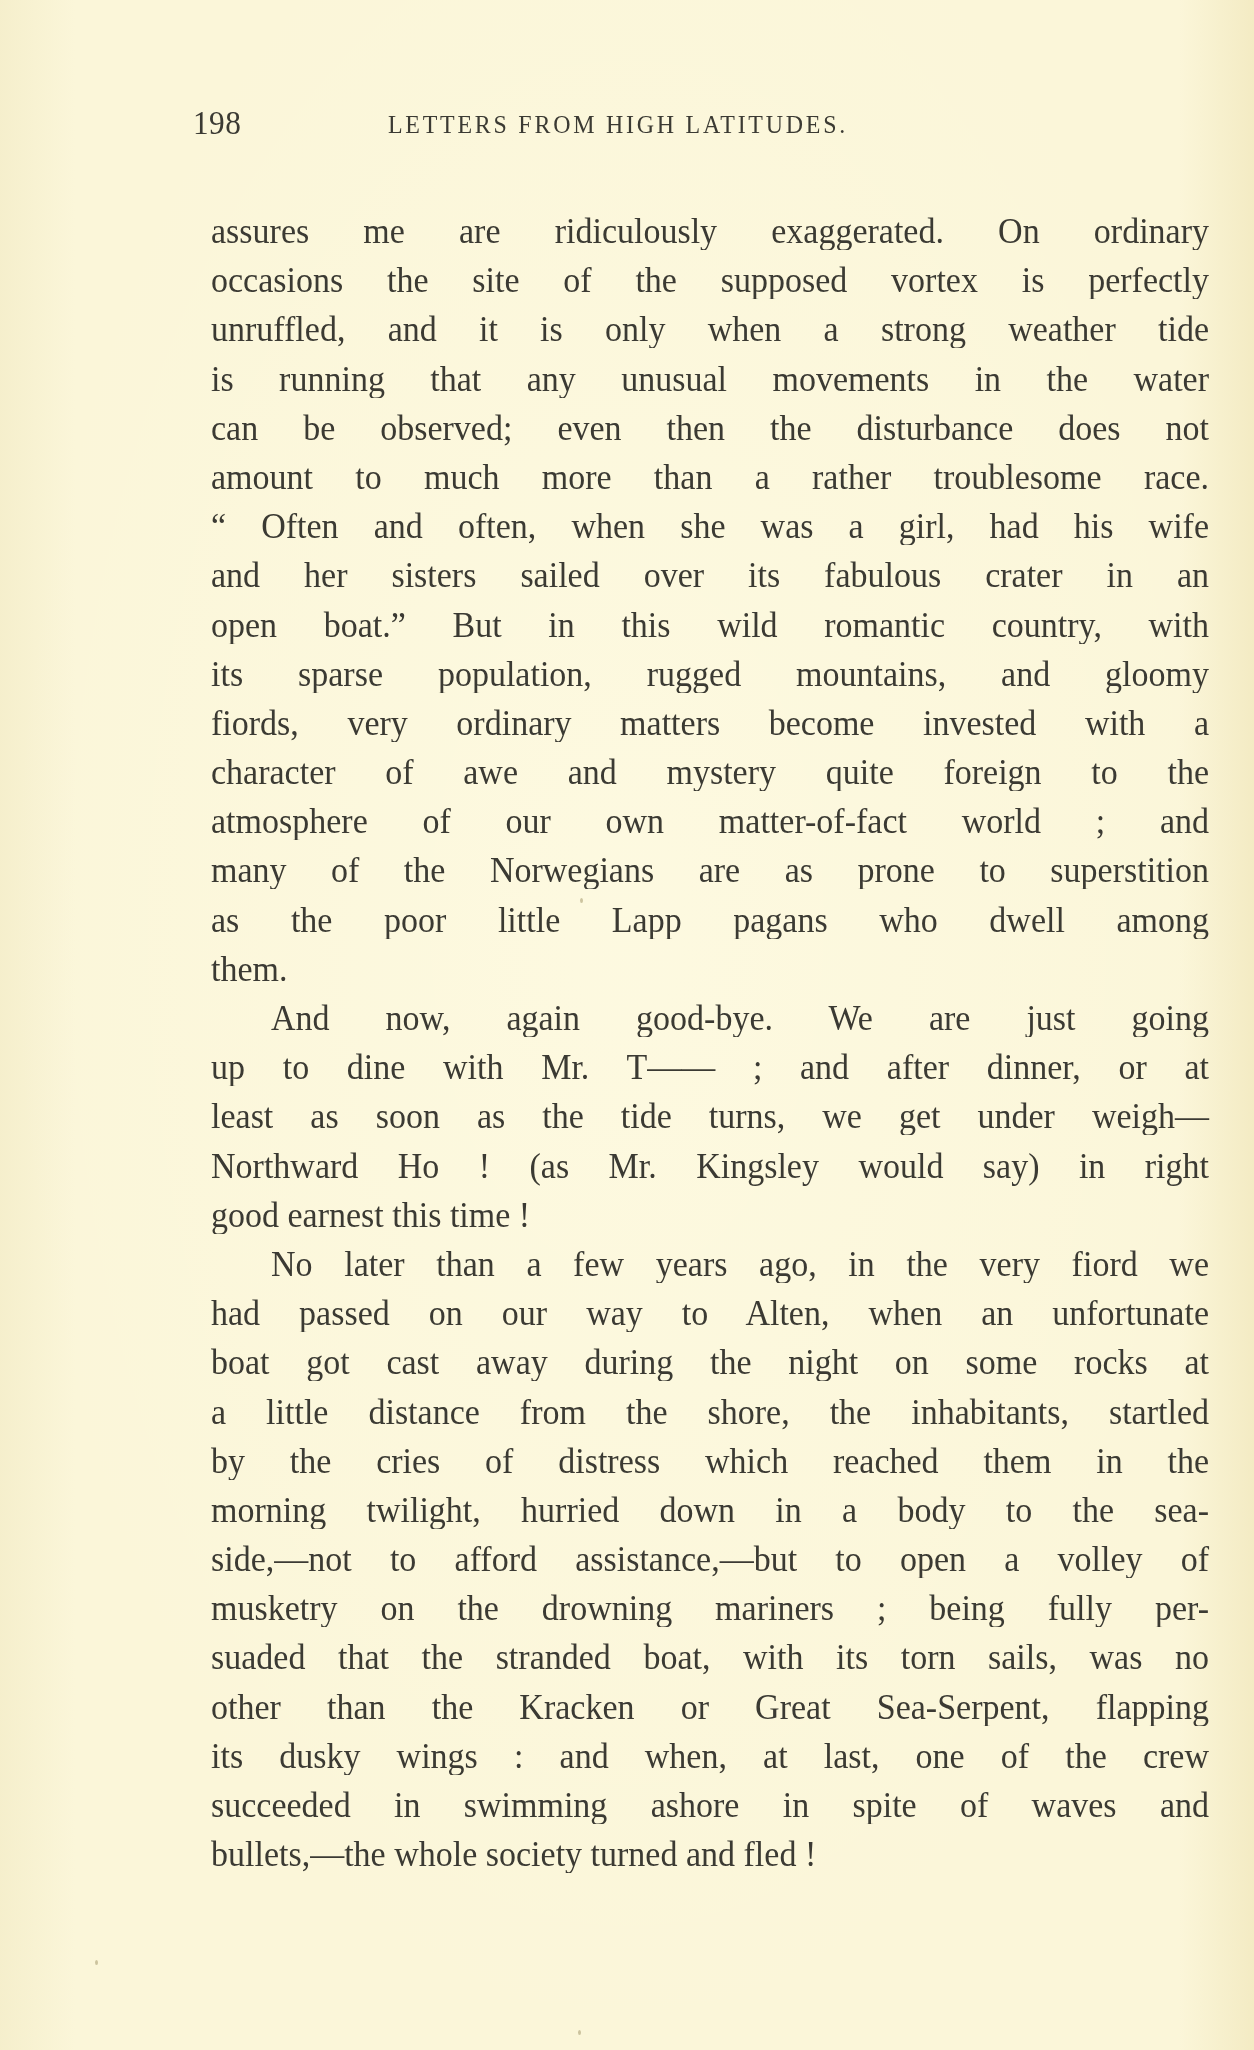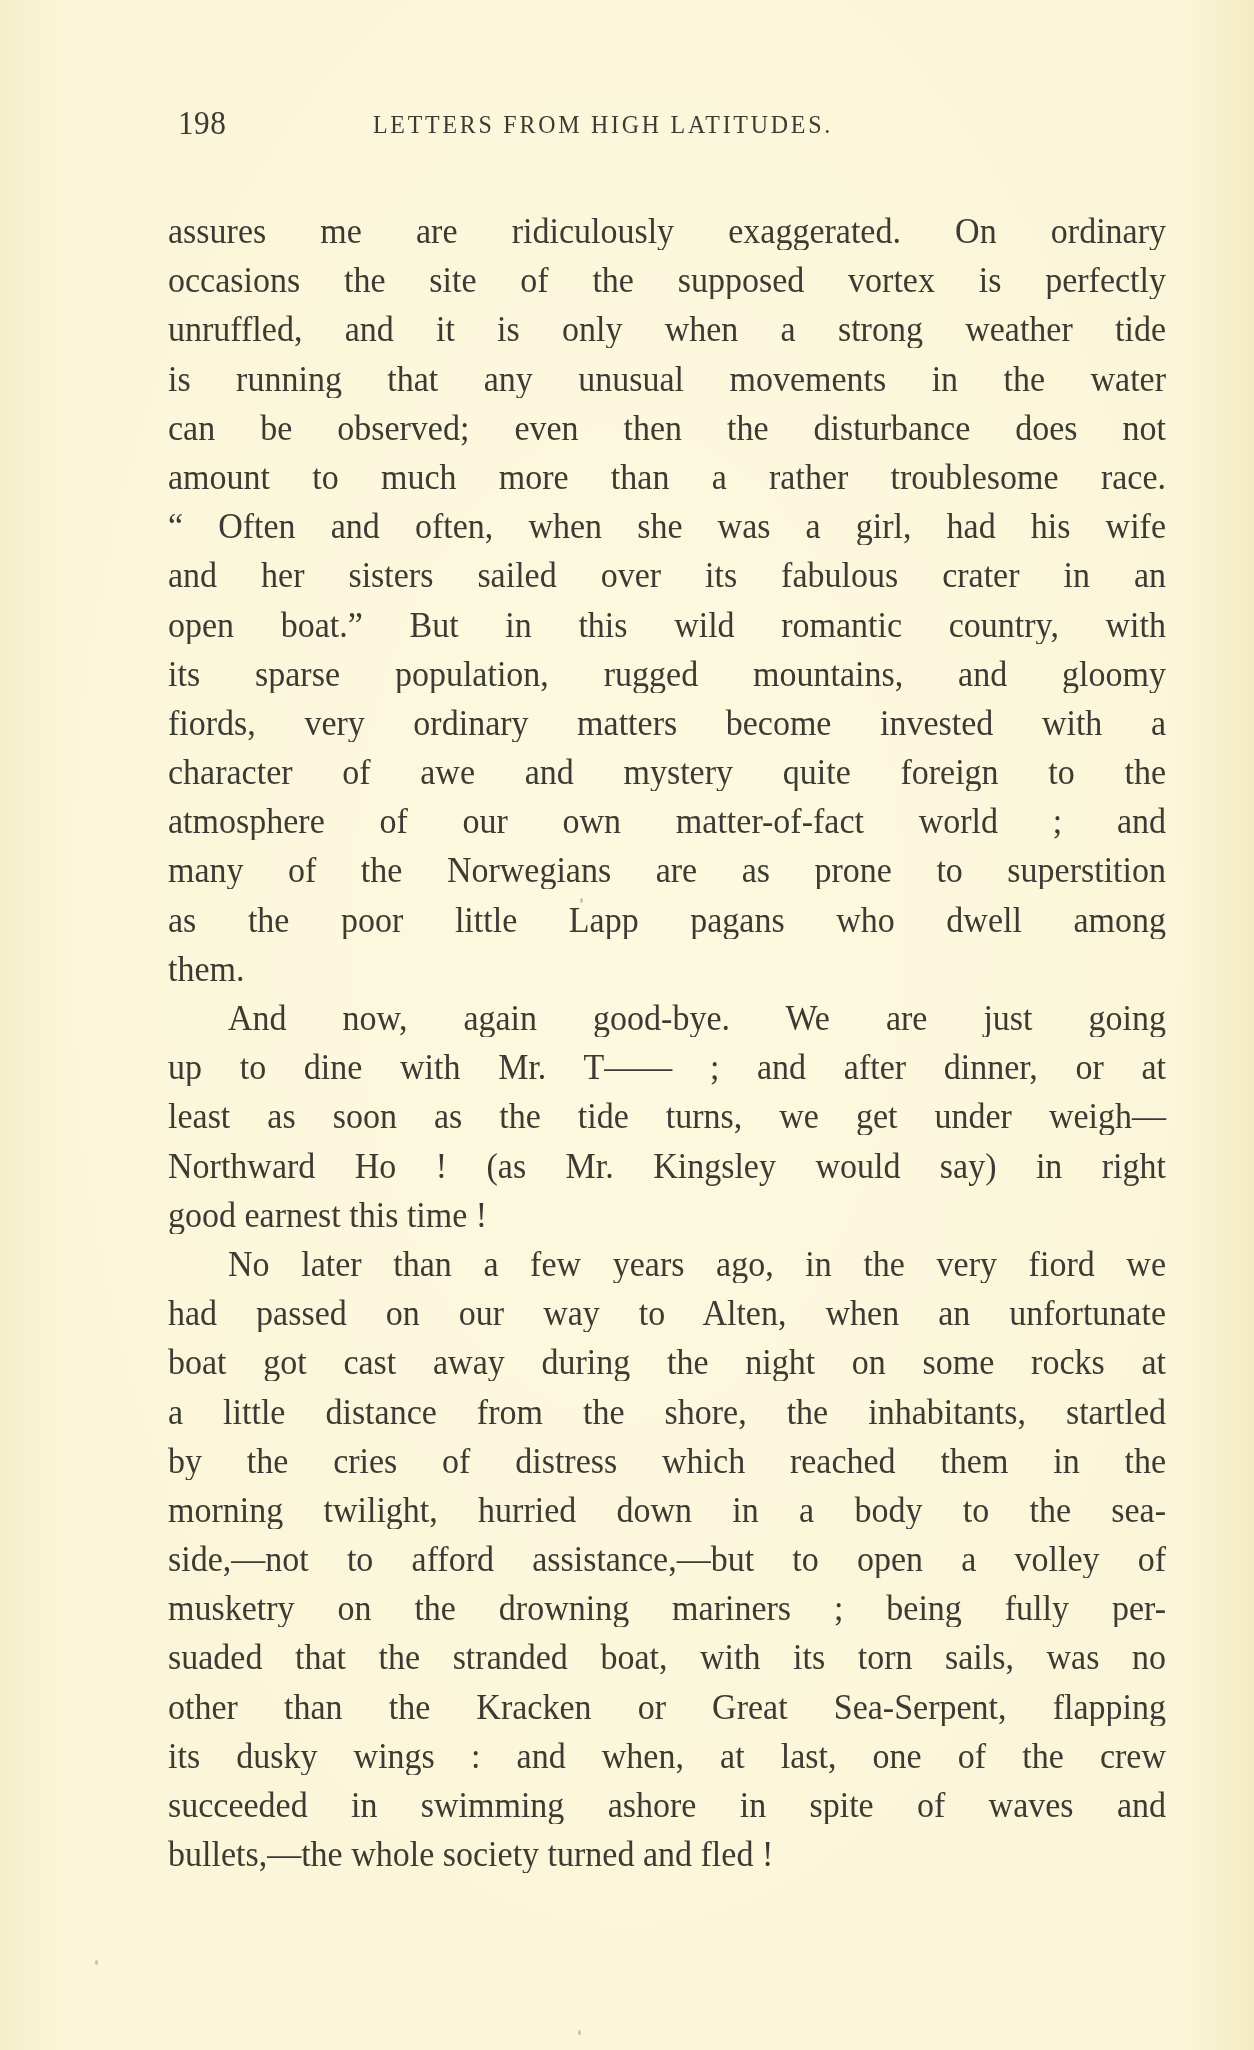--- a/index.html
+++ b/index.html
@@ -13,21 +13,21 @@
       background-image:
         radial-gradient(ellipse at 50% 45%, rgba(255,252,230,0.55) 0%, rgba(255,252,230,0) 70%),
         linear-gradient(90deg, rgba(235,225,180,0.35) 0%, rgba(255,255,255,0) 6%, rgba(255,255,255,0) 94%, rgba(235,222,170,0.45) 100%);
       position: relative;
       overflow: hidden;
       font-family: "Liberation Serif", "DejaVu Serif", serif;
       color: #3b3a33;
     }
     .page {
       position: absolute;
-      left: 168px;
+      left: 183px;
       top: 100px;
       width: 1000px;
     }
     .running-head {
       position: relative;
       height: 60px;
     }
     .page-number {
       position: absolute;
       left: 10px;
@@ -42,20 +42,21 @@
       left: 205px;
       top: 10px;
       font-size: 26px;
       letter-spacing: 3px;
       transform: scaleX(0.92);
       transform-origin: left;
     }
     .body-text {
       margin-top: 46px;
       width: 998px;
+      margin-left: 28px;
     }
     .line {
       display: block;
       font-size: 34px;
       line-height: 49.2px;
       height: 49.2px;
       white-space: nowrap;
       text-align: justify;
       text-align-last: justify;
       transform: scaleY(1.05);

